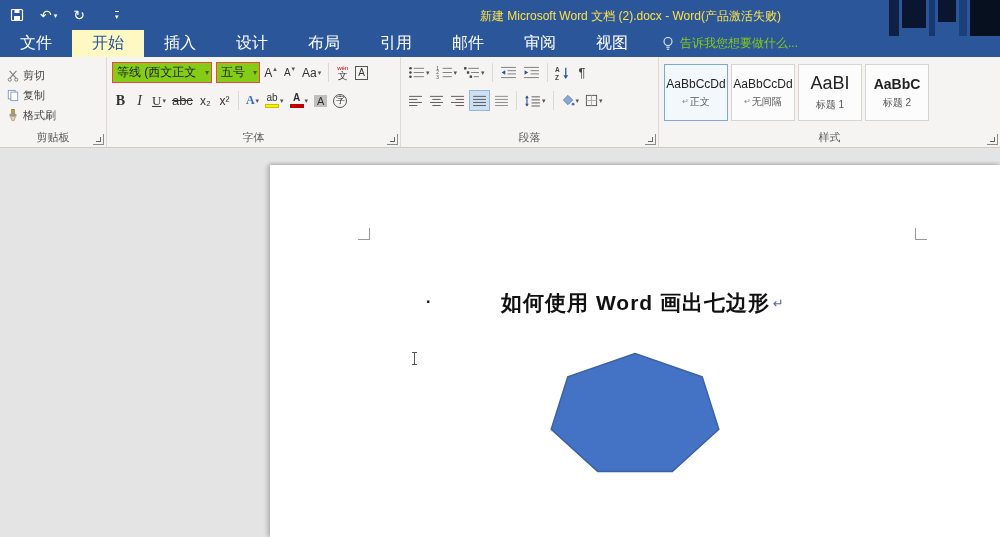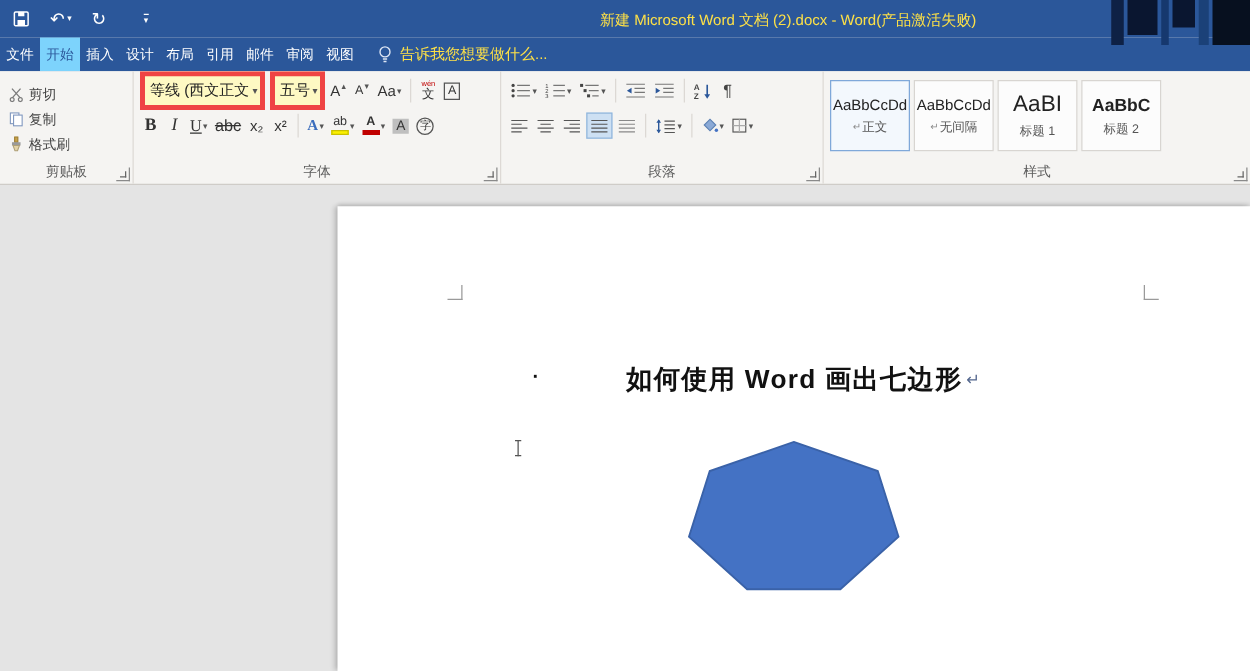--- a/index.html
+++ b/index.html
@@ -16,43 +16,43 @@
   .deco span { display:block; }
   .deco .b1{width:10px;height:36px;background:#0E2145}
   .deco .b2{width:24px;height:28px;background:#0A1630}
   .deco .b3{width:6px;height:36px;background:#16386E}
   .deco .b4{width:18px;height:22px;background:#0A1630}
   .deco .b5{width:8px;height:36px;background:#1B4178}
   .deco .b6{width:30px;height:36px;background:#07101F}
 
   
   .tabsbar { position:absolute; left:0; top:30px; width:1000px; height:27px; background:#2B579A; display:flex; align-items:stretch; color:#fff; }
-  .tab { padding:0 5px; font-size:11px; display:flex; align-items:center; cursor:default; white-space:nowrap; }
-  .tab.active { background:#7dd3fc; color:#2B579A; }
-  .tellme { margin-left:14px; display:flex; align-items:center; gap:6px; color:#fde047; font-size:12px; }
+  .tab { padding:0 20px; font-size:16px; display:flex; align-items:center; cursor:default; white-space:nowrap; }
+  .tab.active { background:#fef9c3; color:#2B579A; }
+  .tellme { margin-left:14px; display:flex; align-items:center; gap:6px; color:#84cc16; font-size:12px; }
 
   
   .ribbon { position:absolute; left:0; top:57px; width:1000px; height:91px; background:#F5F4F2; border-bottom:1px solid #CFCCC8; display:flex; overflow:hidden; }
   .rgroup { position:relative; height:100%; padding:3px 5px 17px 5px; display:flex; }
   .rgroup:not(:first-child) { border-left:1px solid #DDD9D5; }
   .glabel { position:absolute; bottom:2px; left:0; right:0; text-align:center; font-size:11px; color:#5c5c5c; }
   .launcher { position:absolute; right:2px; bottom:2px; width:11px; height:11px; border-right:1px solid #8a8a8a; border-bottom:1px solid #8a8a8a; }
   .launcher::before { content:""; position:absolute; right:2px; bottom:2px; width:4px; height:4px; border-right:1px solid #666; border-bottom:1px solid #666; }
 
   .g-clipboard { width:106px; }
   .paste-btn { width:42px; display:flex; flex-direction:column; align-items:center; gap:2px; padding-top:5px; font-size:11.5px; color:#333; }
   .paste-btn .dd { font-size:7px; color:#555; }
   .clip-col { display:flex; flex-direction:column; gap:5px; padding-top:8px; margin-left:2px; }
   .smallbtn { display:flex; align-items:center; gap:4px; font-size:11px; color:#444; white-space:nowrap; }
 
   .g-font { width:294px; }
   .g-para { width:258px; }
   .gbody { display:flex; flex-direction:column; gap:3px; width:100%; }
   .rrow { display:flex; align-items:center; height:25px; gap:2px; }
-  .combo { height:31px; background:#fef9c3; border:4px solid #ef4444; display:flex; align-items:center; font-size:12px; color:#222; padding:0 2px 0 4px; overflow:hidden; white-space:nowrap; }
+  .combo { height:21px; background:#84cc16; border:1px solid #ef4444; display:flex; align-items:center; font-size:12px; color:#222; padding:0 2px 0 4px; overflow:hidden; white-space:nowrap; }
   .combo .dd { margin-left:auto; font-size:8px; color:#555; padding-left:2px; flex:none; }
   .w-name { width:100px; }
   .w-size { width:44px; margin-left:2px; }
   .tbtn { min-width:17px; height:21px; display:inline-flex; align-items:center; justify-content:center; font-size:12px; color:#333; gap:1px; padding:0 2px; cursor:default; }
   .tbtn .dd { font-size:7px; color:#555; }
   .tbtn.active { background:#CDE0F3; border:1px solid #92B6DC; }
   .vsep { width:1px; height:19px; background:#DCD8D4; margin:0 3px; flex:none; }
   .serifB { font-family:"Liberation Serif",serif; font-weight:bold; font-size:14px; }
   .serifI { font-family:"Liberation Serif",serif; font-style:italic; font-size:14px; }
   .undl { text-decoration:underline; font-family:"Liberation Serif",serif; font-size:13px; }

